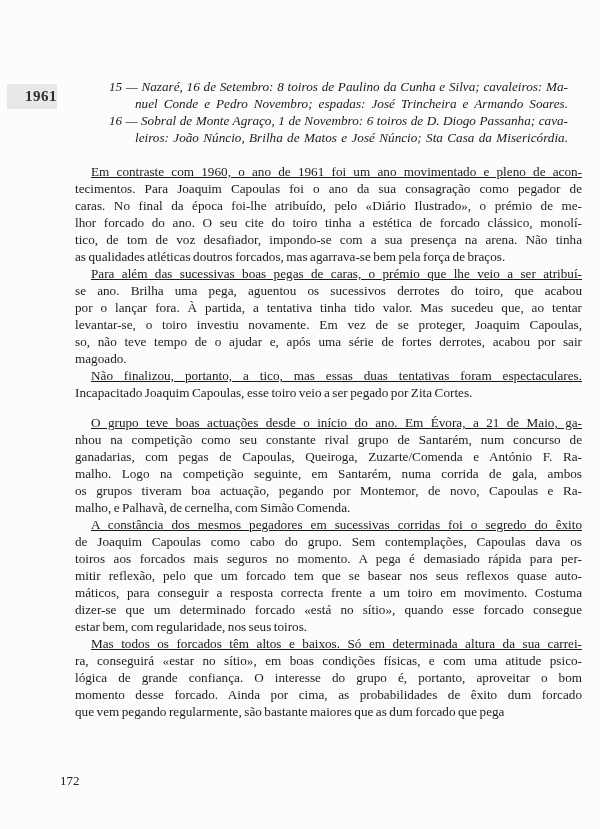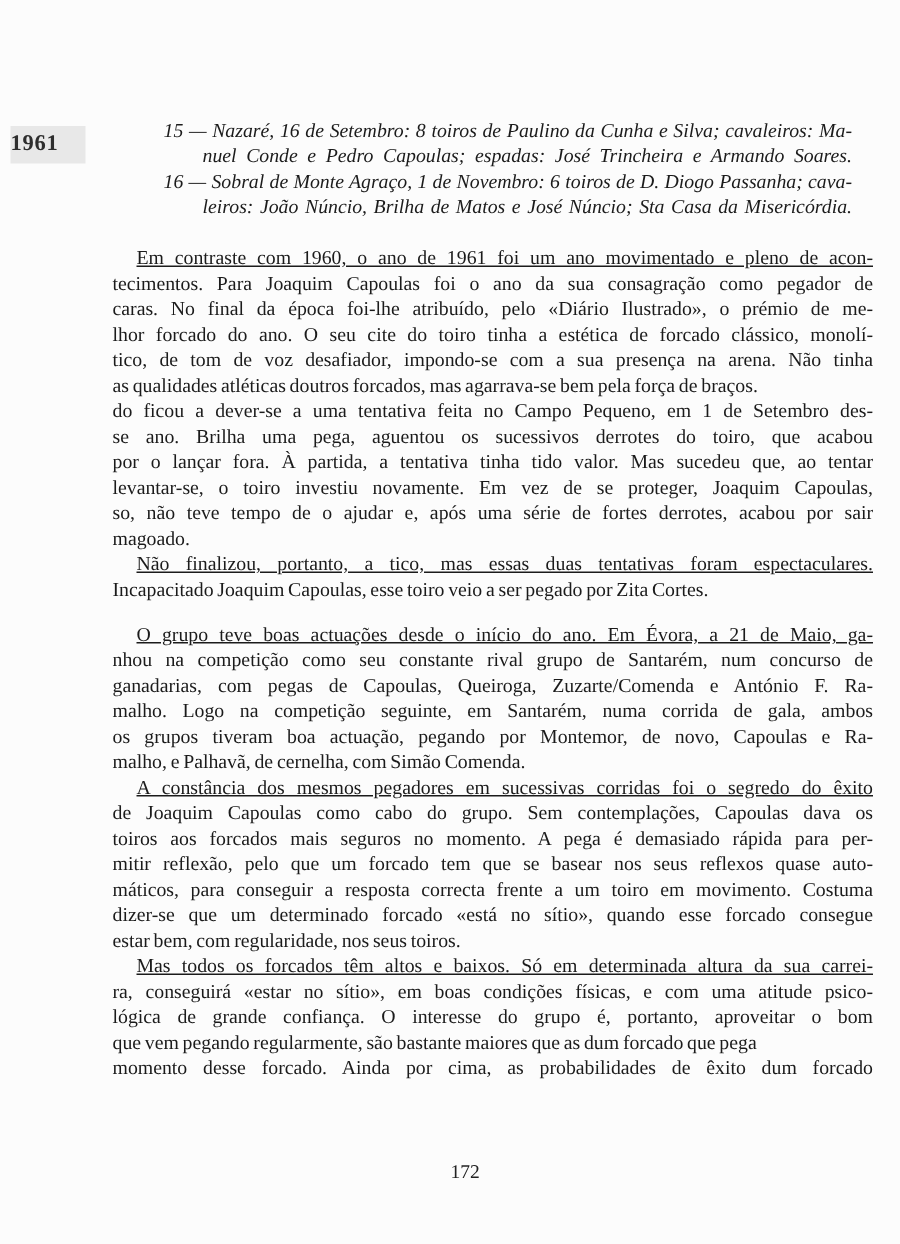--- a/index.html
+++ b/index.html
@@ -22,21 +22,21 @@
   .year-tab {
     position: absolute;
     left: 7px;
     top: 84px;
     width: 50px;
     height: 25px;
     background: #e8e8e8;
     font-weight: bold;
     font-size: 15px;
     line-height: 25px;
-    text-align: left;
+    text-align: right;
     color: #2e2e2e;
     letter-spacing: 0.5px;
   }
   .event-list {
     position: absolute;
     left: 98px;
     top: 78px;
     width: 470px;
     font-style: italic;
     font-size: 13.2px;
@@ -70,53 +70,52 @@
     text-decoration: underline;
   }
   .para.gap {
     margin-top: 13px;
   }
   .page-number {
     position: absolute;
     left: 60px;
     top: 773px;
     width: 500px;
-    text-align: center;
     font-size: 13px;
     color: #222;
   }
 </style>
 </head>
 <body style="background: rgb(252, 252, 252); color: rgb(27, 27, 27);">
 
 <div class="page">
   <div class="year-tab" style="background: rgb(232, 232, 232);">1961</div>
 
   <div class="event-list" id="eventList">
       <div class="entry">
         <div class="jline first">15 — Nazaré, 16 de Setembro: 8 toiros de Paulino da Cunha e Silva; cavaleiros: Ma-</div>
-        <div class="jline">nuel Conde e Pedro Capoulas; espadas: José Trincheira e Armando Soares.</div>
+        <div class="jline">nuel Conde e Pedro Novembro; espadas: José Trincheira e Armando Soares.</div>
       </div>
       <div class="entry">
         <div class="jline first">16 — Sobral de Monte Agraço, 1 de Novembro: 6 toiros de D. Diogo Passanha; cava-</div>
         <div class="jline">leiros: João Núncio, Brilha de Matos e José Núncio; Sta Casa da Misericórdia.</div>
       </div>
     </div>
 
   <div class="body-text" id="bodyText">
       <div class="para">
         <div class="jline first">Em contraste com 1960, o ano de 1961 foi um ano movimentado e pleno de acon-</div>
         <div class="jline">tecimentos. Para Joaquim Capoulas foi o ano da sua consagração como pegador de</div>
         <div class="jline">caras. No final da época foi-lhe atribuído, pelo «Diário Ilustrado», o prémio de me-</div>
         <div class="jline">lhor forcado do ano. O seu cite do toiro tinha a estética de forcado clássico, monolí-</div>
         <div class="jline">tico, de tom de voz desafiador, impondo-se com a sua presença na arena. Não tinha</div>
         <div class="jline rag">as qualidades atléticas doutros forcados, mas agarrava-se bem pela força de braços.</div>
       </div>
       <div class="para">
-        <div class="jline">do ficou a dever-se a uma tentativa feita no Campo Pequeno, em 1 de Setembro des-</div>
+        <div class="jline first">Para além das sucessivas boas pegas de caras, o prémio que lhe veio a ser atribuí-</div>
         <div class="jline">se ano. Brilha uma pega, aguentou os sucessivos derrotes do toiro, que acabou</div>
         <div class="jline">por o lançar fora. À partida, a tentativa tinha tido valor. Mas sucedeu que, ao tentar</div>
         <div class="jline">levantar-se, o toiro investiu novamente. Em vez de se proteger, Joaquim Capoulas,</div>
         <div class="jline">so, não teve tempo de o ajudar e, após uma série de fortes derrotes, acabou por sair</div>
         <div class="jline rag">magoado.</div>
       </div>
       <div class="para">
         <div class="jline first">Não finalizou, portanto, a tico, mas essas duas tentativas foram espectaculares.</div>
         <div class="jline rag">Incapacitado Joaquim Capoulas, esse toiro veio a ser pegado por Zita Cortes.</div>
       </div>
@@ -134,19 +133,19 @@
         <div class="jline">toiros aos forcados mais seguros no momento. A pega é demasiado rápida para per-</div>
         <div class="jline">mitir reflexão, pelo que um forcado tem que se basear nos seus reflexos quase auto-</div>
         <div class="jline">máticos, para conseguir a resposta correcta frente a um toiro em movimento. Costuma</div>
         <div class="jline">dizer-se que um determinado forcado «está no sítio», quando esse forcado consegue</div>
         <div class="jline rag">estar bem, com regularidade, nos seus toiros.</div>
       </div>
       <div class="para">
         <div class="jline first">Mas todos os forcados têm altos e baixos. Só em determinada altura da sua carrei-</div>
         <div class="jline">ra, conseguirá «estar no sítio», em boas condições físicas, e com uma atitude psico-</div>
         <div class="jline">lógica de grande confiança. O interesse do grupo é, portanto, aproveitar o bom</div>
+        <div class="jline">momento desse forcado. Ainda por cima, as probabilidades de êxito dum forcado</div>
         <div class="jline rag">que vem pegando regularmente, são bastante maiores que as dum forcado que pega</div>
-        <div class="jline">momento desse forcado. Ainda por cima, as probabilidades de êxito dum forcado</div>
       </div>
     </div>
 
   <div class="page-number">172</div>
 </div>
 
 </body></html>

